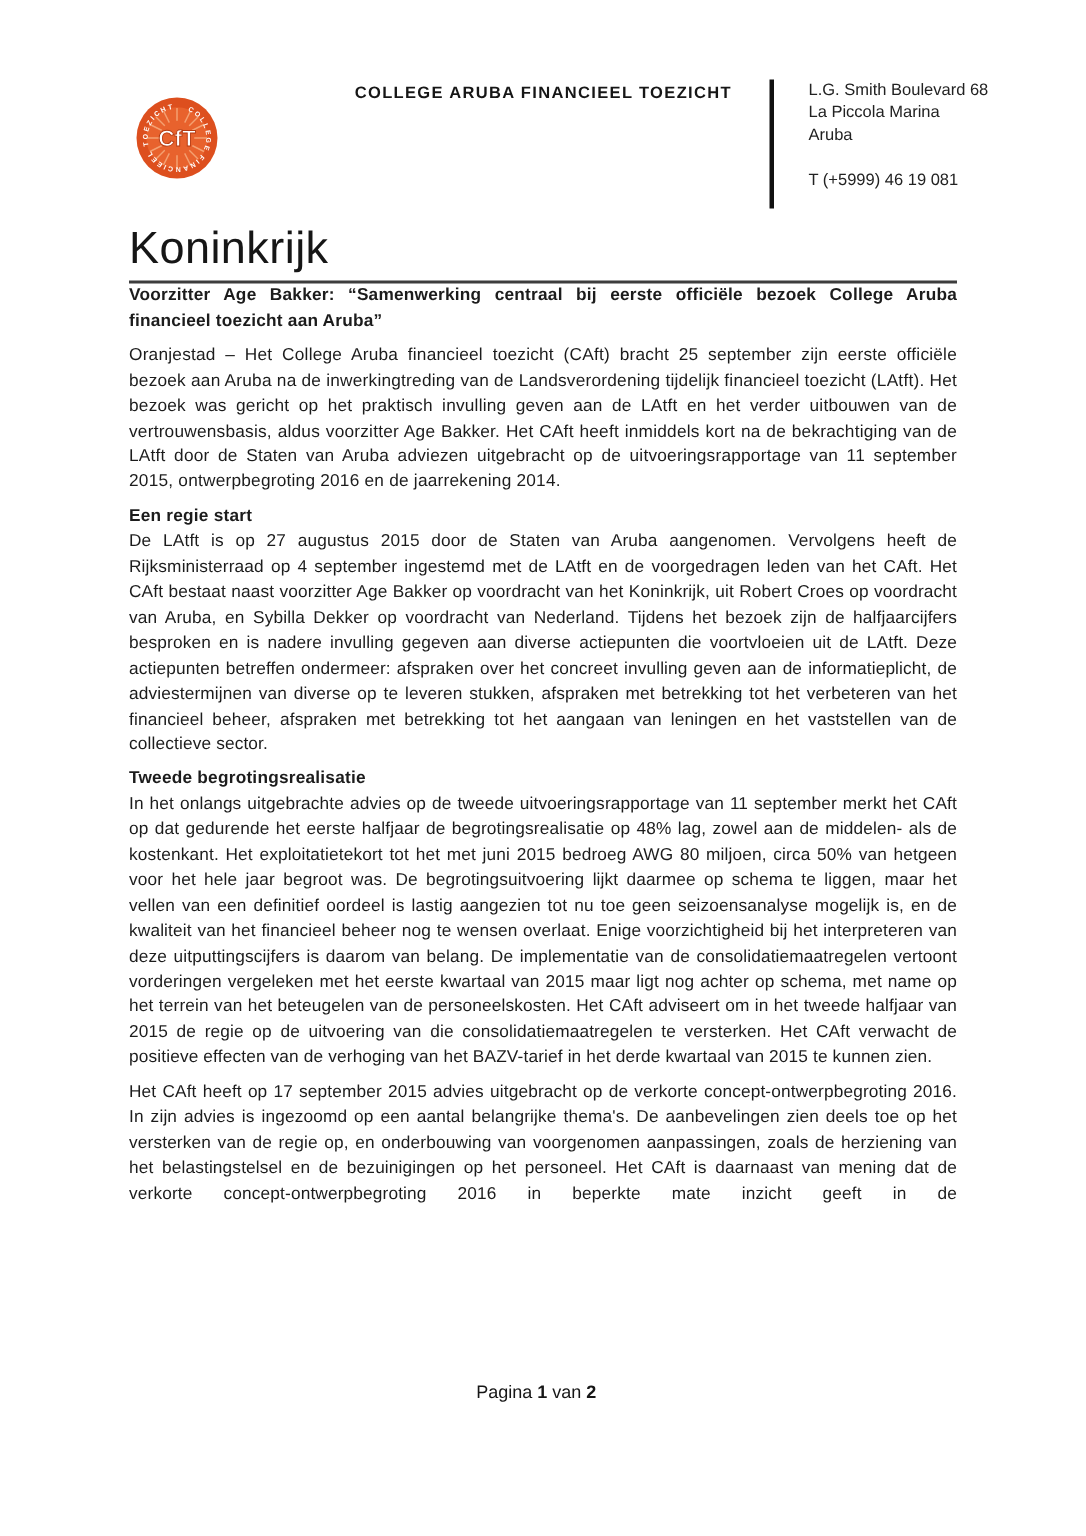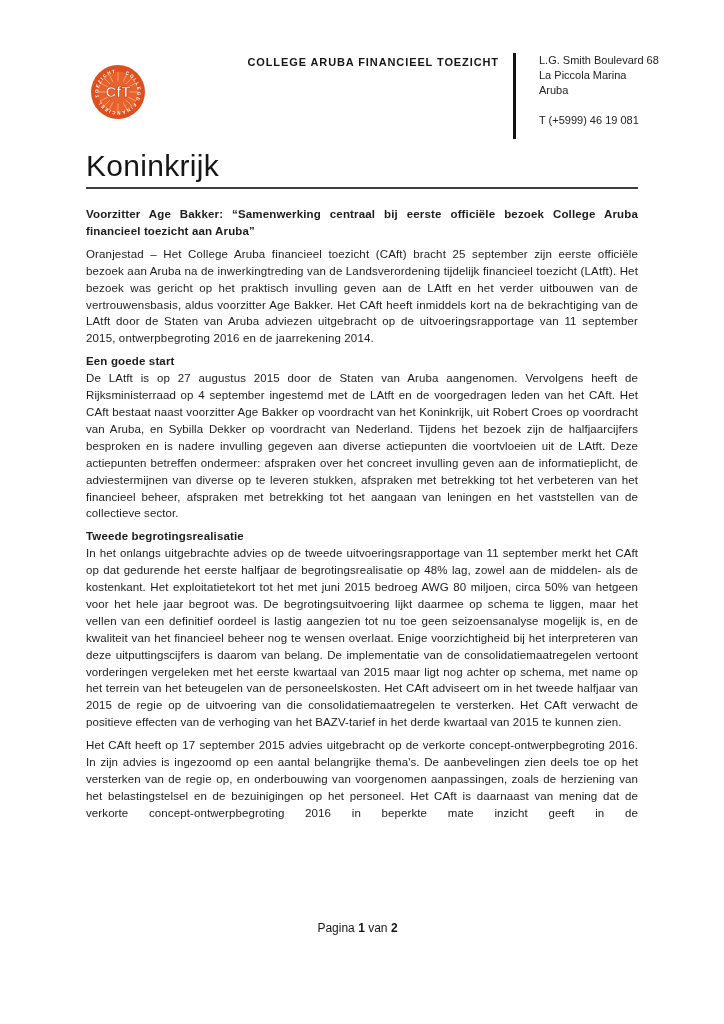--- a/index.html
+++ b/index.html
@@ -10,40 +10,40 @@
     color: #1c1c1c;
     overflow: hidden;
     position: relative;
   }
   .page { position: relative; width: 724px; height: 1024px; }
 
   
   .letterhead { position: absolute; top: 0; left: 0; width: 724px; height: 150px; }
   .logo { position: absolute; left: 90px; top: 64px; width: 56px; height: 56px; }
   .org-name {
-    position: absolute; top: 56px; right: 225px;
+    position: absolute; top: 56px; right: 236px;
     font-size: 11px; font-weight: bold; letter-spacing: 0.9px;
     white-space: nowrap; color: #161616; text-align: right;
   }
   .address-block {
     position: absolute; left: 513px; top: 53px;
     border-left: 3px solid #111;
     padding-left: 23px; min-height: 86px;
     font-size: 11px; line-height: 15px; color: #222;
   }
   .address-block .phone { margin-top: 15px; }
 
   
   .content { position: absolute; left: 86px; top: 150px; width: 552px; }
   .doc-title { font-size: 30px; font-weight: 400; line-height: 32px; letter-spacing: 0.3px; color: #161616; }
   .doc-date { font-size: 11px; line-height: 13px; margin-top: 3px; letter-spacing: 0.3px; color: #222; }
   .title-rule { border: 0; border-top: 2.5px solid #3d3d3d; margin: 5px 0 0 0; }
 
   .headline {
-    margin-top: 17px;
+    margin-top: 0;
     font-size: 11.5px; font-weight: bold; line-height: 16.9px;
     text-align: justify; letter-spacing: 0.15px;
   }
   p.body-par {
     margin: 0 0 6px 0;
     font-size: 11.5px; line-height: 16.9px;
     text-align: justify; letter-spacing: 0.1px;
   }
   p.lead { font-weight: normal; margin-top: 6px; letter-spacing: 0.15px; }
   h3.section-heading {
@@ -105,21 +105,21 @@
   <div class="content">
 
     <div class="doc-title">Koninkrijk</div>
     <hr class="title-rule">
 
     <div class="headline">Voorzitter Age Bakker: “Samenwerking centraal bij eerste officiële bezoek College Aruba financieel toezicht aan Aruba”</div>
 
     <p class="body-par lead">Oranjestad – Het College Aruba financieel toezicht (CAft) bracht 25 september zijn eerste officiële bezoek aan Aruba na de inwerkingtreding van de Landsverordening tijdelijk financieel toezicht (LAtft). Het bezoek was gericht op het praktisch invulling geven aan de LAtft en het verder uitbouwen van de vertrouwensbasis, aldus voorzitter Age Bakker. Het CAft heeft inmiddels kort na de bekrachtiging van de LAtft door de Staten van Aruba adviezen uitgebracht op de uitvoeringsrapportage van 11 september 2015, ontwerpbegroting 2016 en de jaarrekening 2014.</p>
 
 
-    <h3 class="section-heading">Een goede start</h3>
+    <h3 class="section-heading">Een regie start</h3>
     <p class="body-par">De LAtft is op 27 augustus 2015 door de Staten van Aruba aangenomen. Vervolgens heeft de Rijksministerraad op 4 september ingestemd met de LAtft en de voorgedragen leden van het CAft. Het CAft bestaat naast voorzitter Age Bakker op voordracht van het Koninkrijk, uit Robert Croes op voordracht van Aruba, en Sybilla Dekker op voordracht van Nederland. Tijdens het bezoek zijn de halfjaarcijfers besproken en is nadere invulling gegeven aan diverse actiepunten die voortvloeien uit de LAtft. Deze actiepunten betreffen ondermeer: afspraken over het concreet invulling geven aan de informatieplicht, de adviestermijnen van diverse op te leveren stukken, afspraken met betrekking tot het verbeteren van het financieel beheer, afspraken met betrekking tot het aangaan van leningen en het vaststellen van de collectieve sector.</p>
 
     <h3 class="section-heading">Tweede begrotingsrealisatie</h3>
     <p class="body-par">In het onlangs uitgebrachte advies op de tweede uitvoeringsrapportage van 11 september merkt het CAft op dat gedurende het eerste halfjaar de begrotingsrealisatie op 48% lag, zowel aan de middelen- als de kostenkant. Het exploitatietekort tot het met juni 2015 bedroeg AWG 80 miljoen, circa 50% van hetgeen voor het hele jaar begroot was. De begrotingsuitvoering lijkt daarmee op schema te liggen, maar het vellen van een definitief oordeel is lastig aangezien tot nu toe geen seizoensanalyse mogelijk is, en de kwaliteit van het financieel beheer nog te wensen overlaat. Enige voorzichtigheid bij het interpreteren van deze uitputtingscijfers is daarom van belang. De implementatie van de consolidatiemaatregelen vertoont vorderingen vergeleken met het eerste kwartaal van 2015 maar ligt nog achter op schema, met name op het terrein van het beteugelen van de personeelskosten. Het CAft adviseert om in het tweede halfjaar van 2015 de regie op de uitvoering van die consolidatiemaatregelen te versterken. Het CAft verwacht de positieve effecten van de verhoging van het BAZV-tarief in het derde kwartaal van 2015 te kunnen zien.</p>
 
     <p class="body-par cutoff">Het CAft heeft op 17 september 2015 advies uitgebracht op de verkorte concept-ontwerpbegroting 2016. In zijn advies is ingezoomd op een aantal belangrijke thema's. De aanbevelingen zien deels toe op het versterken van de regie op, en onderbouwing van voorgenomen aanpassingen, zoals de herziening van het belastingstelsel en de bezuinigingen op het personeel. Het CAft is daarnaast van mening dat de verkorte concept-ontwerpbegroting 2016 in beperkte mate inzicht geeft in de</p>
   </div>
 
   <div class="footer">
     <span>Pagina</span><span> </span><span class="b">1</span><span> </span><span>van</span><span> </span><span class="b">2</span>

